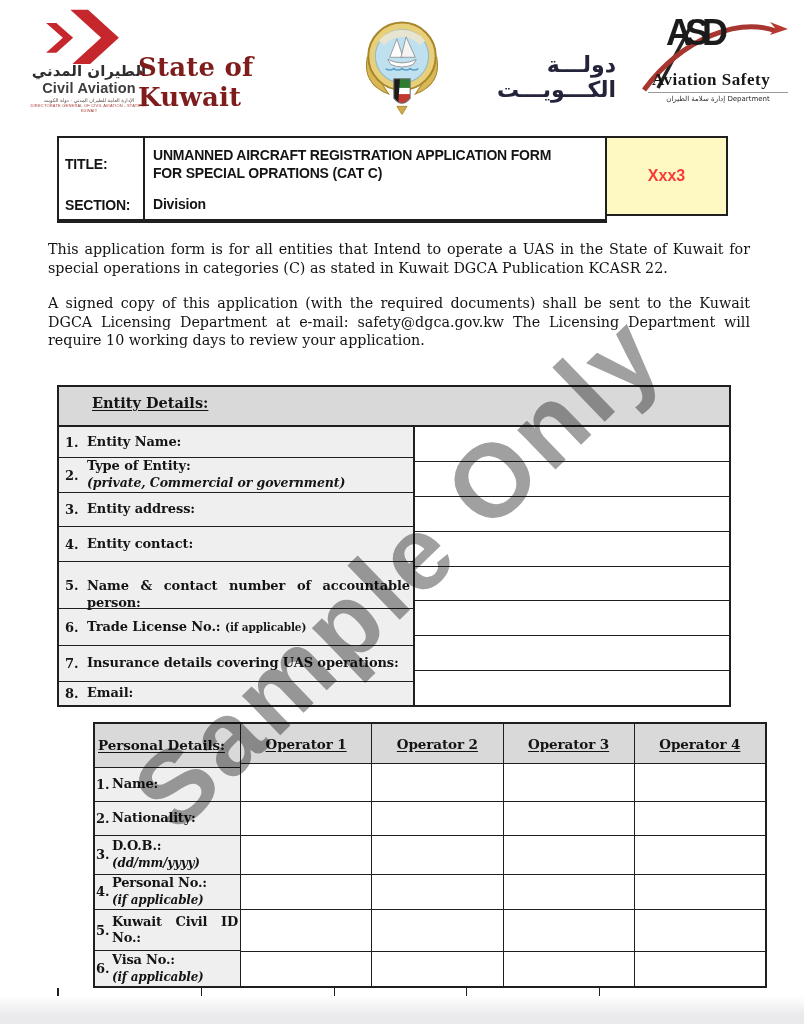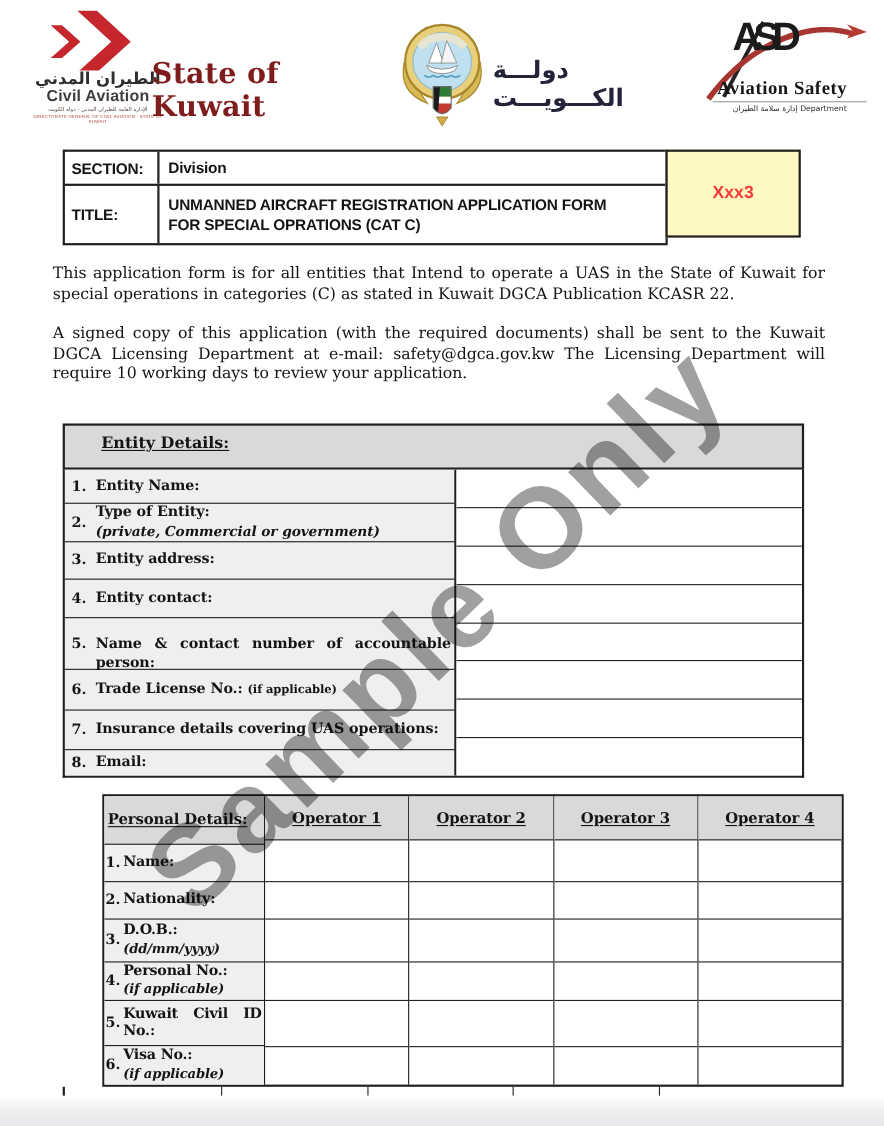--- a/index.html
+++ b/index.html
@@ -17,21 +17,21 @@
   .dgca-logo svg { display:block; margin:0 auto; }
   .dgca-ar { font-family:"DejaVu Sans",sans-serif; font-weight:bold; font-size:15px; color:#2e2e2e; direction:rtl; line-height:1.05; }
   .dgca-en { font-family:"Liberation Sans",sans-serif; font-weight:bold; font-size:14.5px; color:#3d3d3d; letter-spacing:.2px; line-height:1.15; }
   .dgca-tiny1 { font-family:"DejaVu Sans",sans-serif; font-size:5px; color:#5a4a44; direction:rtl; margin-top:2px; line-height:1.1; }
   .dgca-tiny2 { font-family:"Liberation Sans",sans-serif; font-size:4px; color:#a8403a; letter-spacing:.2px; line-height:1.2; }
 
   .sok { position:absolute; left:138px; top:52px; width:200px; font-size:26px; font-weight:bold; color:#7f1d1d; letter-spacing:.2px; }
 
   .emblem { position:absolute; left:356px; top:18px; width:92px; height:98px; }
 
-  .arab-country { position:absolute; left:448px; top:52px; width:168px; text-align:left;
+  .arab-country { position:absolute; left:448px; top:52px; width:168px; text-align:right;
     font-family:"DejaVu Sans",sans-serif; font-weight:bold; font-size:22px; color:#23233a; direction:rtl; }
 
   .asd { position:absolute; left:642px; top:18px; width:148px; height:98px; }
   .asd-letters { position:absolute; left:24px; top:-6px; font-family:"Liberation Sans",sans-serif;
     font-weight:bold; font-size:36px; letter-spacing:-7px; color:#1b1b1b; }
   .asd-swoosh { position:absolute; left:0; top:0; }
   .asd-name { position:absolute; left:10px; top:52px; width:138px; font-family:"Liberation Serif",serif;
     font-weight:bold; font-size:17px; color:#161616; letter-spacing:.5px; white-space:nowrap; }
   .asd-divider { position:absolute; left:6px; top:74px; width:140px; border-top:1.5px solid #9a9a9a; }
   .asd-dept { position:absolute; left:6px; top:77px; width:140px; text-align:center;
@@ -162,30 +162,30 @@
       </svg>
       <div class="asd-letters">ASD</div>
       <div class="asd-name">Aviation Safety</div>
       <div class="asd-divider"></div>
       <div class="asd-dept">إدارة سلامة الطيران Department</div>
     </div>
   </div>
 
   <div class="title-block">
     <div class="title-table">
-      <div class="t-row r1">
-        <div class="t-label">SECTION:</div>
-        <div class="t-value">Division</div>
-      </div>
       <div class="t-row r2">
         <div class="t-label">TITLE:</div>
         <div class="t-value">
           <span>UNMANNED AIRCRAFT REGISTRATION APPLICATION FORM</span>
           <span>FOR SPECIAL OPRATIONS (CAT C)</span>
         </div>
+      </div>
+      <div class="t-row r1">
+        <div class="t-label">SECTION:</div>
+        <div class="t-value">Division</div>
       </div>
     </div>
     <div class="code-box">
       <span class="code-text">Xxx3</span>
     </div>
   </div>
 
   <div class="paras">
     <p class="para">This application form is for all entities that Intend to operate a UAS in the State of Kuwait for special operations in categories (C) as stated in Kuwait DGCA Publication KCASR 22.</p>
     <p class="para">A signed copy of this application (with the required documents) shall be sent to the Kuwait DGCA Licensing Department at e-mail: safety@dgca.gov.kw The Licensing Department will require 10 working days to review your application.</p>

